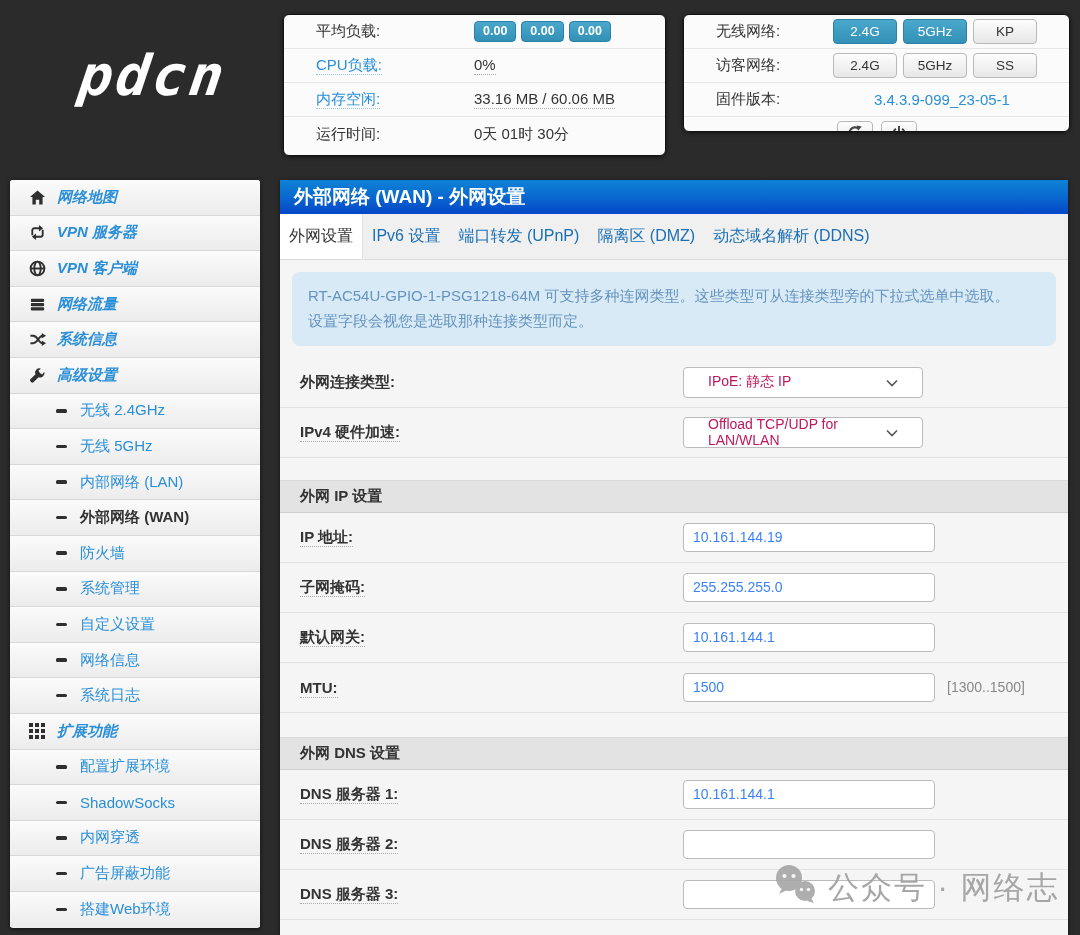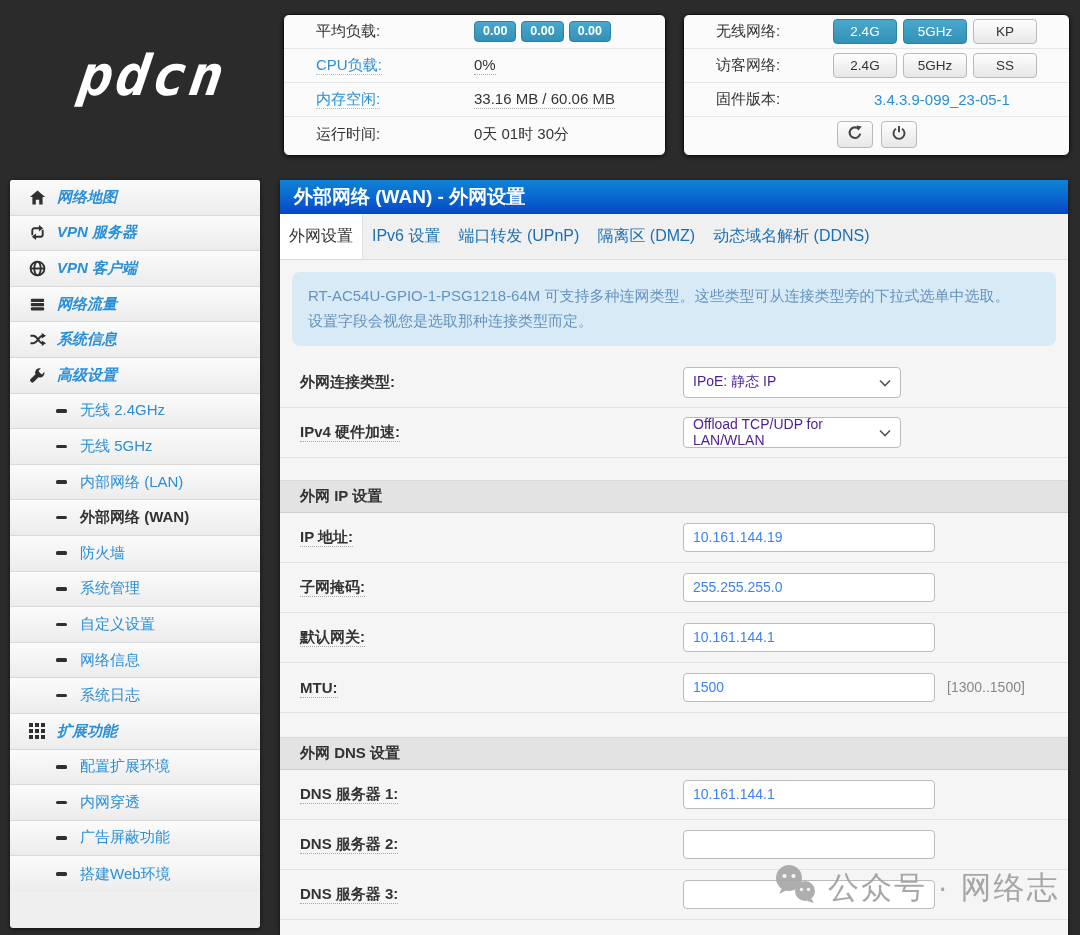--- a/index.html
+++ b/index.html
@@ -18,21 +18,21 @@
     display:flex; align-items:center; justify-content:center;
     font-family:"DejaVu Sans Mono", monospace;
   }
   
   .panel {
     position:absolute; background:#fbfbfb; border-radius:6px;
     border:1px solid #111; box-shadow:0 1px 4px rgba(0,0,0,.6);
     overflow:hidden;
   }
   #sys-panel { left:283px; top:14px; width:383px; height:142px; }
-  #net-panel { left:683px; top:14px; width:387px; height:142px; }
+  #net-panel { left:683px; top:14px; width:387px; height:118px; }
   .p-row {
     display:flex; align-items:center; height:34px; padding:0 32px;
     border-bottom:1px solid #e6e6e6; font-size:15px;
   }
   .p-row:last-child { border-bottom:none; }
   .p-label { width:158px; color:#333; }
   .p-link { color:#2a8fd8; border-bottom:1px dotted #9cc4e0; padding-bottom:1px; cursor:pointer; }
   .p-value { color:#333; }
   .p-value.dotted { border-bottom:1px dotted #aaa; padding-bottom:1px; cursor:pointer; }
   .badge {
@@ -104,23 +104,23 @@
     border-bottom:1px solid #e2e2e2; font-size:15px;
   }
   .flabel { width:383px; font-weight:bold; color:#333; }
   .flabel .hint { border-bottom:1px dotted #aaa; padding-bottom:1px; cursor:pointer; }
   .tinput {
     width:252px; height:29px; border:1px solid #bbb; border-radius:4px;
     padding:0 9px; font-size:14px; color:#3b82f6; background:#fff;
     font-family:"Liberation Sans", sans-serif; outline:none;
   }
   .selbox {
-    width:218px; height:31px; border:1px solid #bbb; border-radius:4px;
+    width:240px; height:31px; border:1px solid #bbb; border-radius:4px;
     background:#fff; display:flex; align-items:center; justify-content:space-between;
-    padding:0 9px; font-size:14px; color:#4c1d95; cursor:pointer;
+    padding:0 24px; font-size:14px; color:#be185d; cursor:pointer;
   }
   .mtu-hint { margin-left:12px; color:#888; font-size:14px; }
   .section-bar {
     height:33px; background:#e3e3e3; border-top:1px solid #dadada;
     border-bottom:1px solid #cfcfcf; display:flex; align-items:center;
     padding:0 20px; font-weight:bold; font-size:15px; color:#333;
   }
   .gap { background:#f5f5f5; }
   .gap-a { height:22px; } .gap-b { height:24px; } .gap-c { height:18px; }
   
@@ -313,20 +313,24 @@
             <rect x="6" y="12" width="4" height="4"></rect>
             <rect x="12" y="12" width="4" height="4"></rect>
           </g>
         </svg>
       </span>
     <span class="nav-label">扩展功能</span>
   </div>
   <div class="nav-row nav-sub">
     <span class="dash"></span>
     <span class="nav-label">配置扩展环境</span>
+  </div>
+  <div class="nav-row nav-sub">
+    <span class="dash"></span>
+    <span class="nav-label">ShadowSocks</span>
   </div>
   <div class="nav-row nav-sub">
     <span class="dash"></span>
     <span class="nav-label">内网穿透</span>
   </div>
   <div class="nav-row nav-sub">
     <span class="dash"></span>
     <span class="nav-label">广告屏蔽功能</span>
   </div>
   <div class="nav-row nav-sub">

